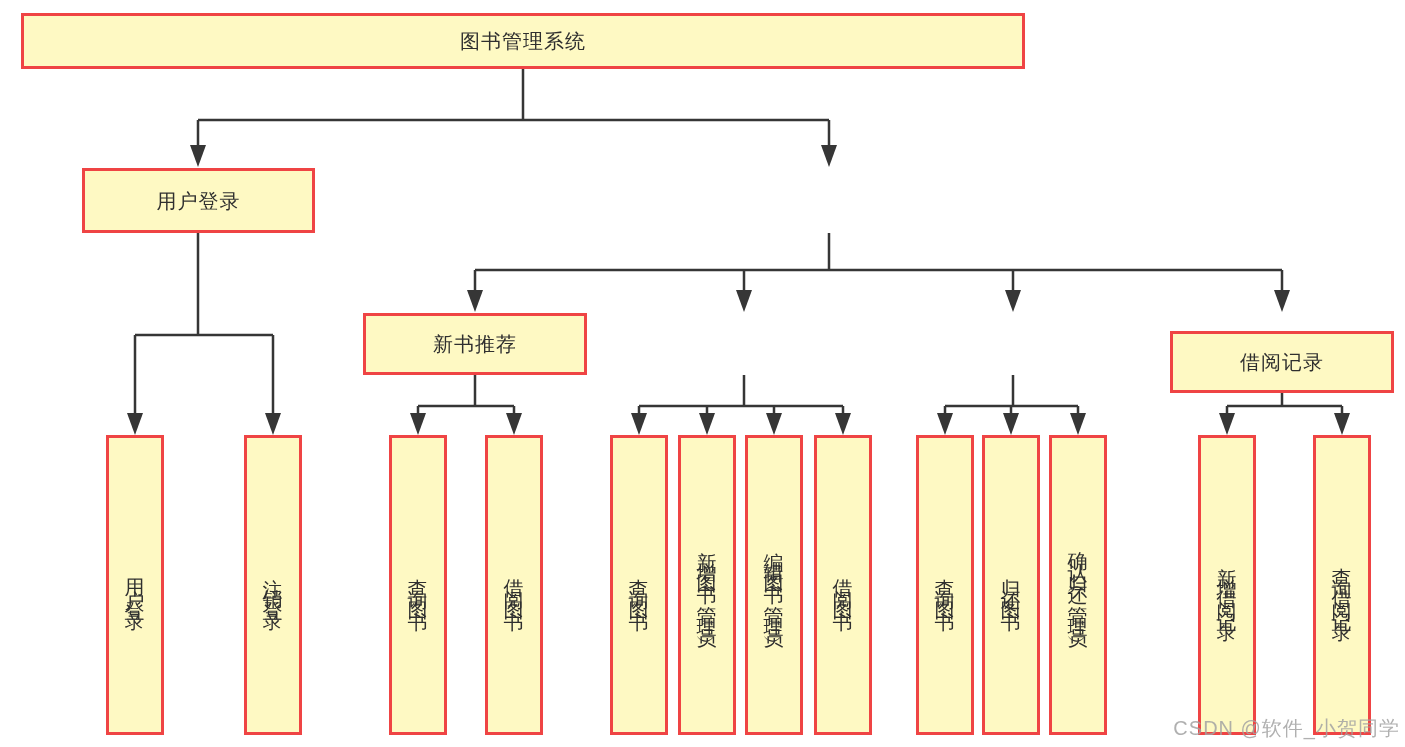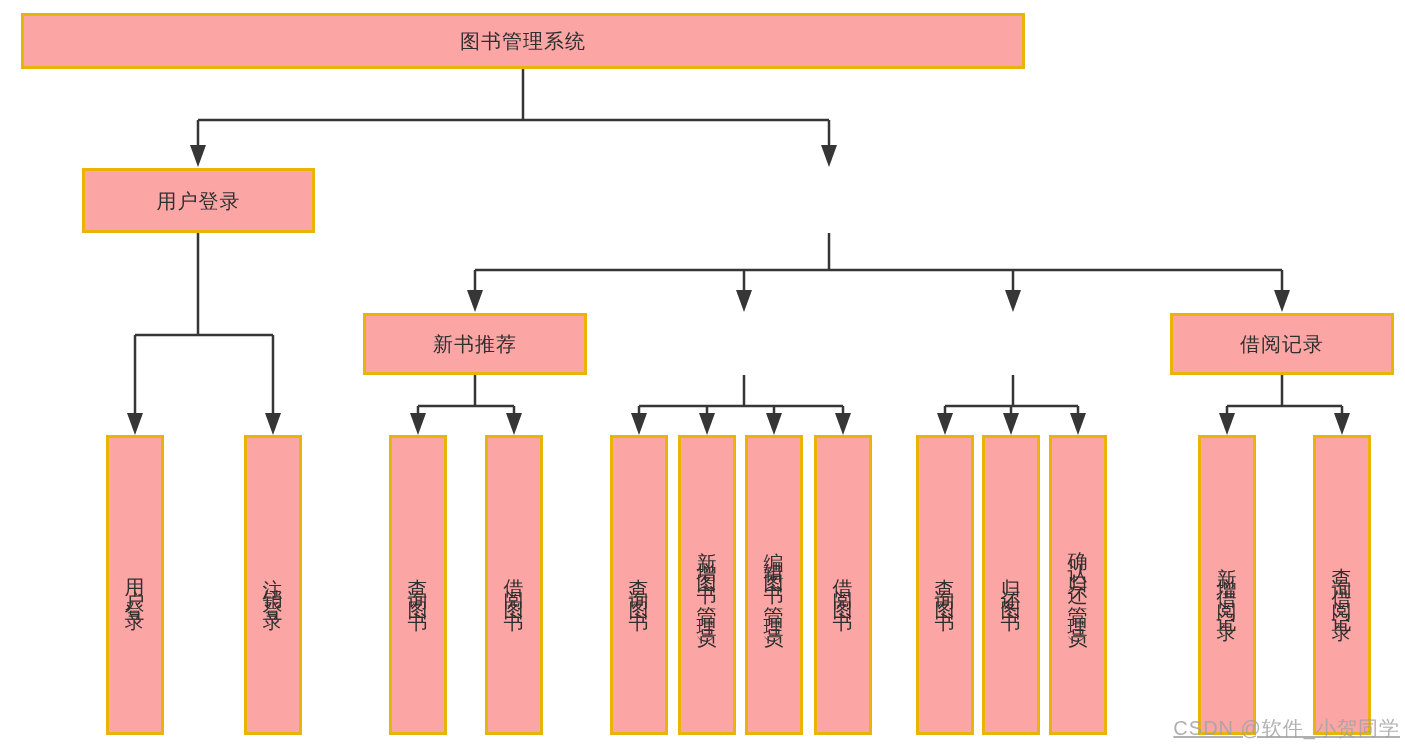--- a/index.html
+++ b/index.html
@@ -8,22 +8,22 @@
     width: 1405px;
     height: 747px;
     background: #ffffff;
     font-family: "Liberation Sans", "DejaVu Sans", sans-serif;
     color: #2f2f2f;
     overflow: hidden;
   }
   .node {
     position: absolute;
     box-sizing: border-box;
-    background: #fca5a5;
-    border: 3px solid #eab308;
+    background: #fef9c3;
+    border: 3px solid #ef4444;
     display: flex;
     align-items: center;
     justify-content: center;
     font-size: 20px;
     line-height: 1;
     letter-spacing: 1px;
     z-index: 2;
   }
   .leaf { width: 58px; height: 300px; }
   .leaf span {
@@ -44,21 +44,20 @@
   #connectors polygon { fill: #363636; stroke: none; }
   #watermark {
     position: absolute;
     right: 5px;
     bottom: 5px;
     font-size: 20px;
     color: rgba(162, 162, 162, 0.85);
     letter-spacing: 1px;
     z-index: 3;
     white-space: nowrap;
-    text-decoration: underline;
   }
 </style>
 </head>
 <body>
 
 <div id="stage">
 
   <svg id="connectors" viewBox="0 0 1405 747" xmlns="http://www.w3.org/2000/svg">
 
     <path d="M523 69 V120 M198 120 H829 M198 120 V150 M829 120 V150"></path>
@@ -93,21 +92,21 @@
     <path d="M1282 375 V406 M1227 406 H1342 M1227 406 V417 M1342 406 V417"></path>
     <polygon points="1219,413 1235,413 1227,435"></polygon>
     <polygon points="1334,413 1350,413 1342,435"></polygon>
   </svg>
 
   <div class="node" style="left:21px; top:13px; width:1004px; height:56px">图书管理系统</div>
 
   <div class="node" style="left:82px; top:168px; width:233px; height:65px">用户登录</div>
 
   <div class="node" style="left:363px; top:313px; width:224px; height:62px">新书推荐</div>
-  <div class="node" style="left:1170px; top:313px; width:224px; height:62px">借阅记录</div>
+  <div class="node" style="left:1170px; top:331px; width:224px; height:62px">借阅记录</div>
 
   <div class="node leaf" style="left:106px; top:435px">
     <span>用户登录</span>
   </div>
   <div class="node leaf" style="left:244px; top:435px">
     <span>注销登录</span>
   </div>
 
   <div class="node leaf" style="left:389px; top:435px">
     <span>查询图书</span>

